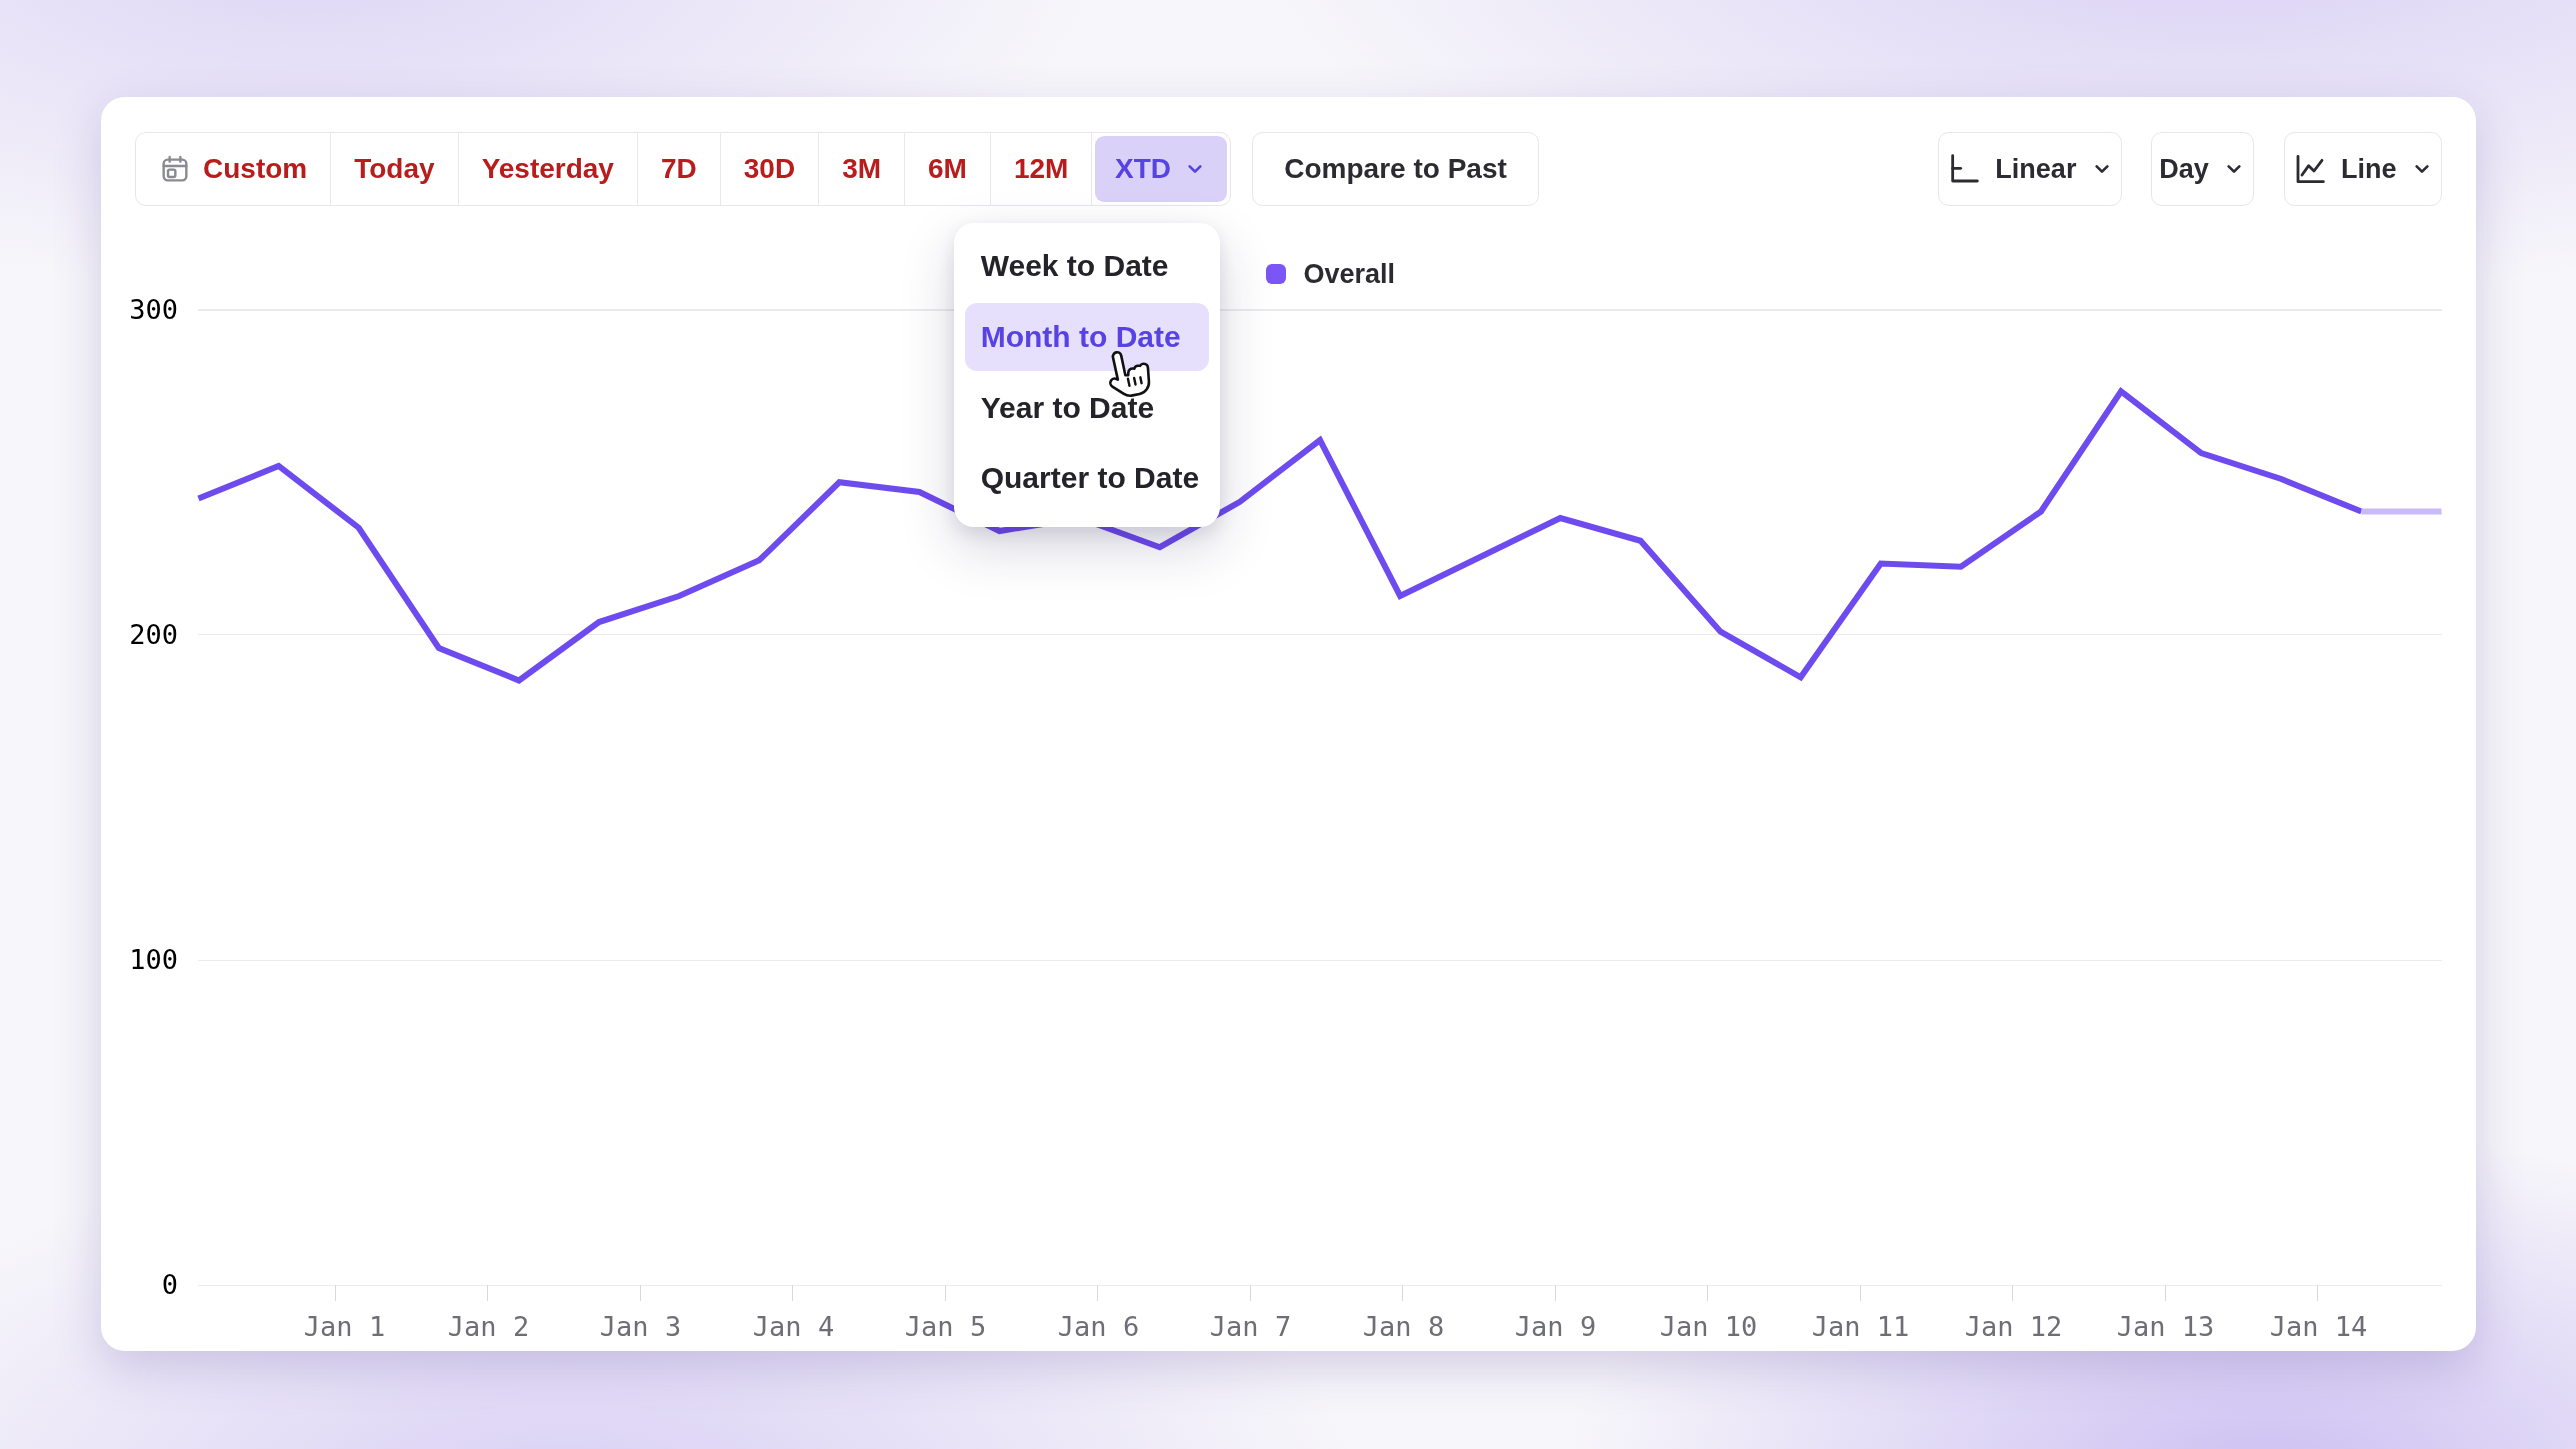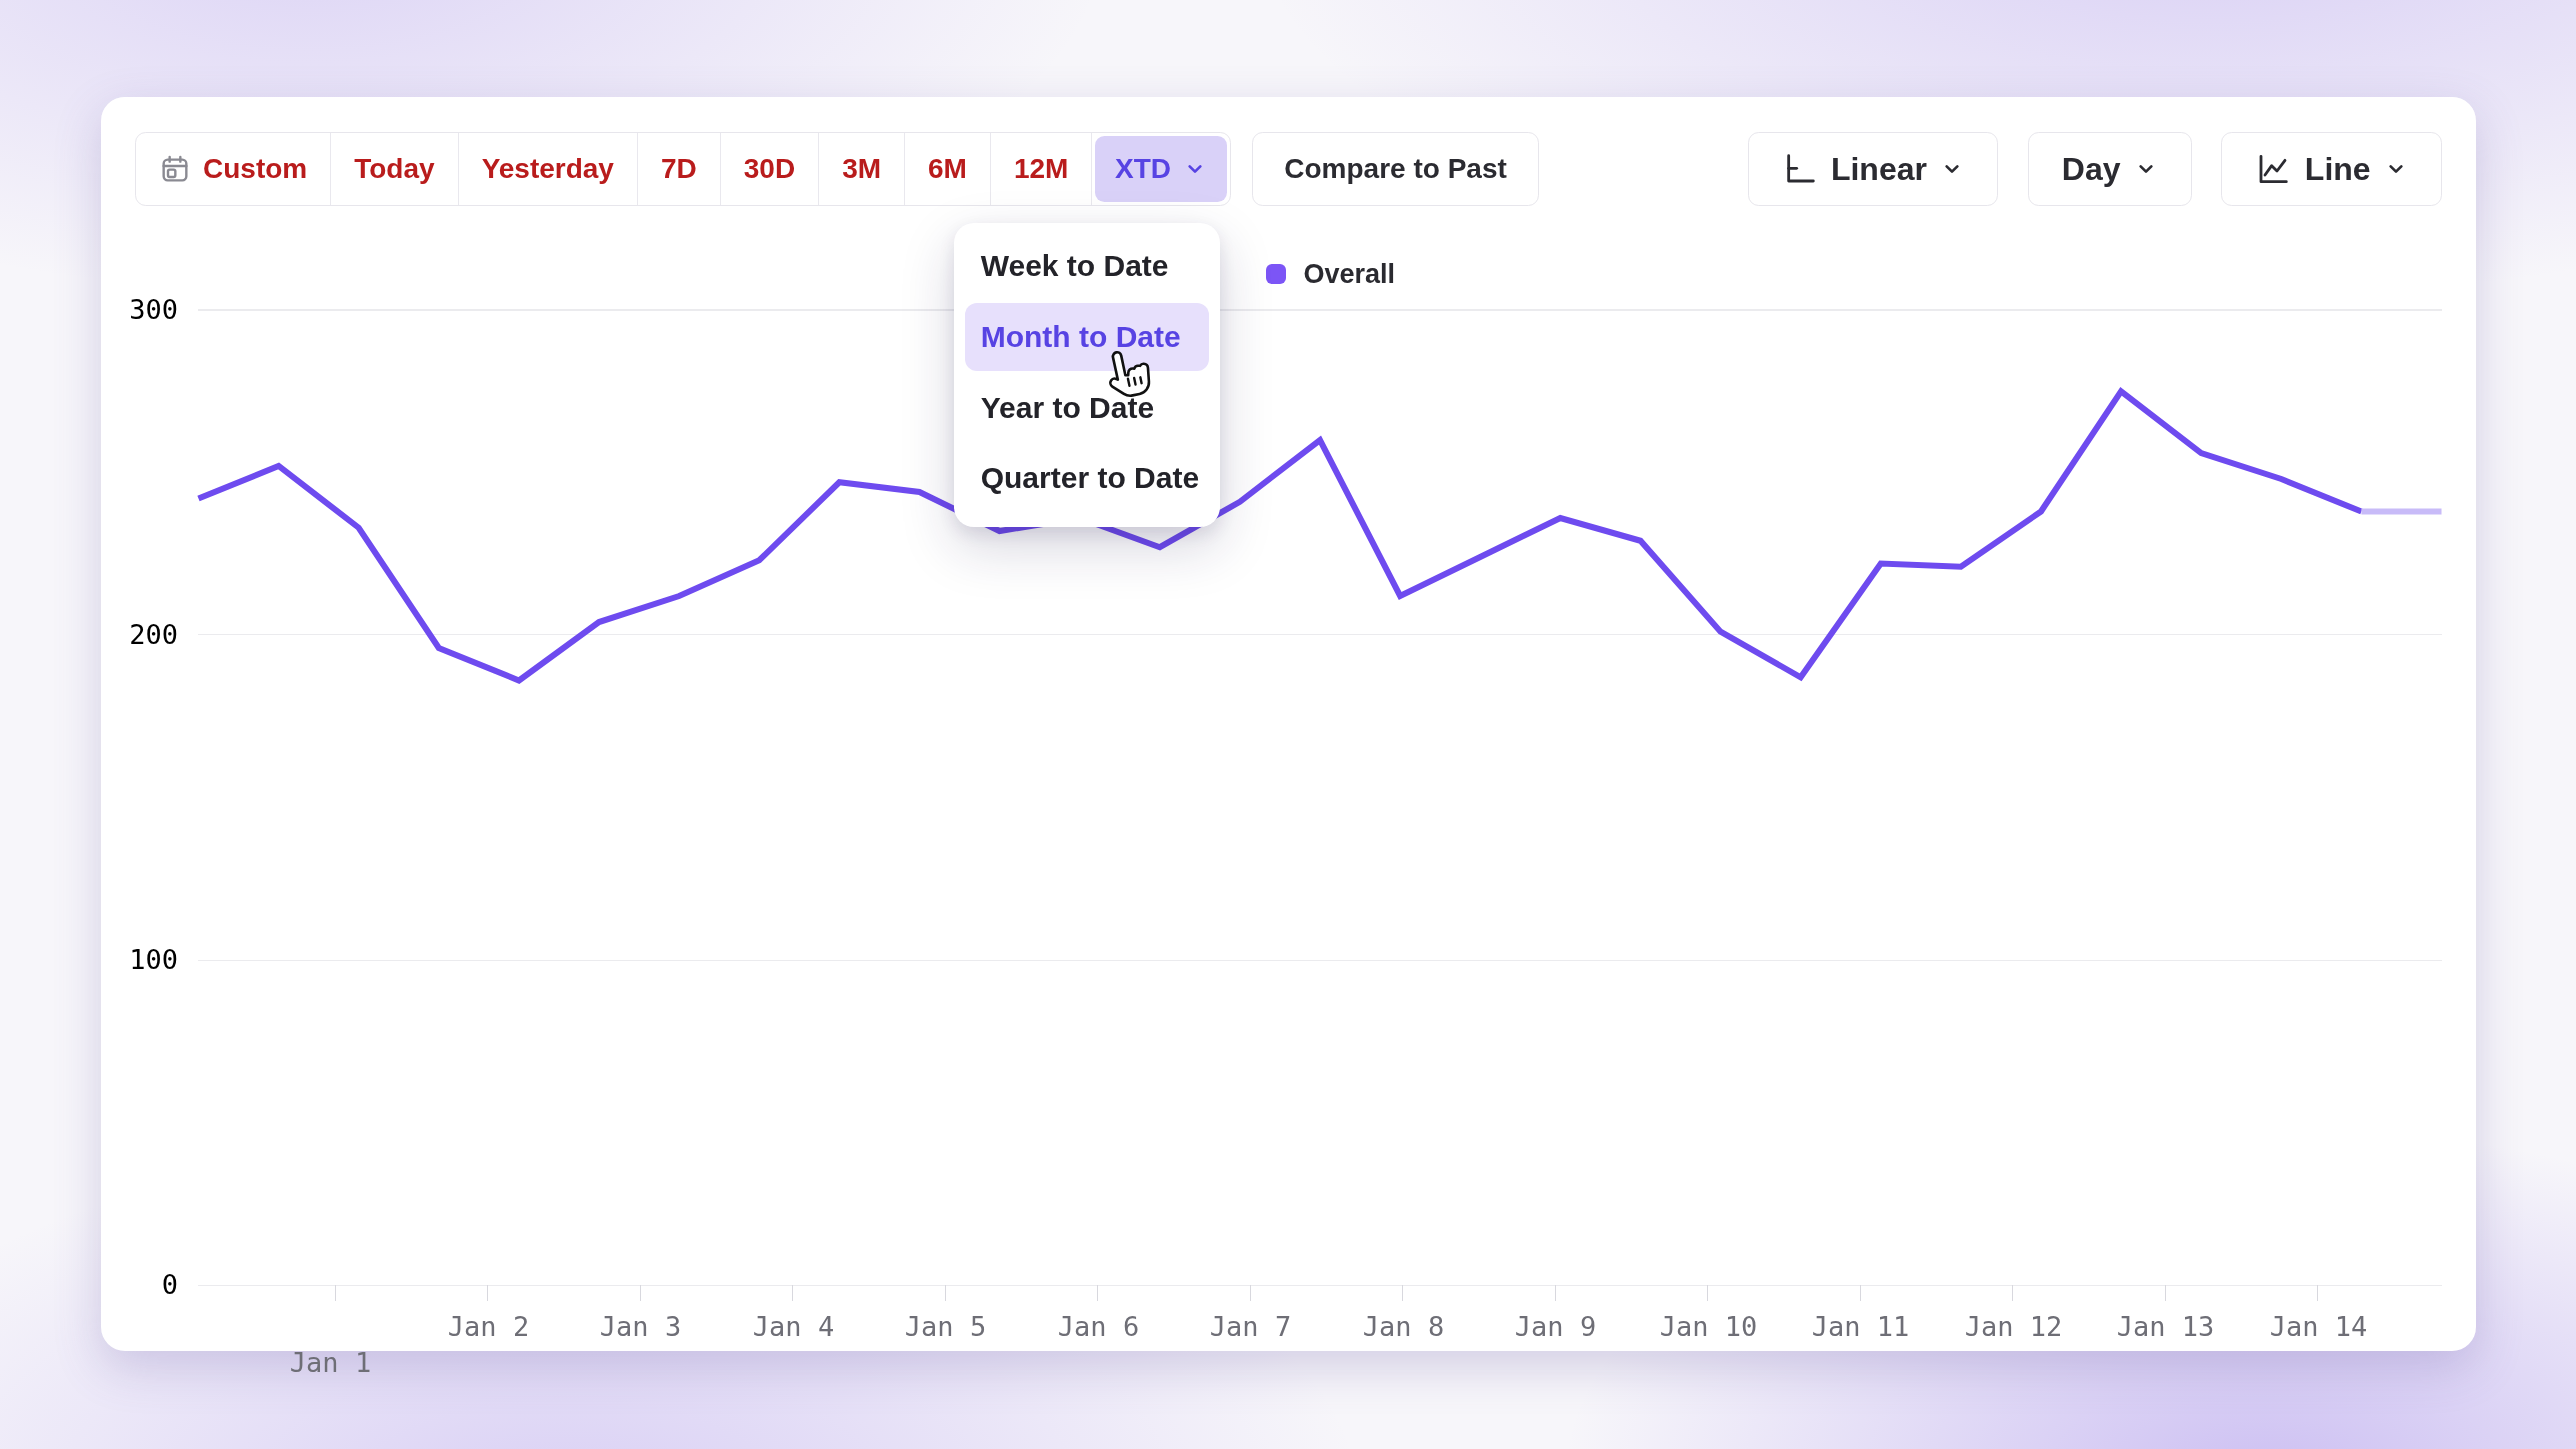--- a/index.html
+++ b/index.html
@@ -35,21 +35,21 @@
     border-radius:9.4px; border-right:none; margin:2.7px; padding:0 20px;text-align:center;
   }
   .cal-icon, .chev, .ctrl-icon { flex:0 0 auto; display:block; }
   .compare-btn {
     margin-left:21.5px; display:flex; align-items:center; border:1.3px solid #e7e6ec; border-radius:10.7px;
     padding:0 31px; font-size:28px; font-weight:600; color:#2b2b31; background:#fff; cursor:pointer; white-space:nowrap;
   }
   .right-controls { margin-left:auto; display:flex; gap:29.5px; }
   .ctrl-btn {
     display:flex; align-items:center; gap:13.4px; border:1.3px solid #e7e6ec; border-radius:10.7px;
-    padding:0 33px; font-size:32px; font-weight:600; color:#2b2b31; background:#fff; cursor:pointer; white-space:nowrap;
+    padding:0 7px; font-size:27px; font-weight:600; color:#2b2b31; background:#fff; cursor:pointer; white-space:nowrap;
   }
   
   .legend { position:absolute; left:1165px; top:161px; height:32px; display:flex; align-items:center; gap:17.4px; cursor:pointer; }
   .legend-swatch { width:20px; height:20px; border-radius:6px; }
   .legend-label { font-size:27px; font-weight:600; color:#2a2a30; }
   
   .chart { position:absolute; left:97px; top:213px; width:2244px; height:975px; }
   .gridline { position:absolute; left:0; width:100%; height:1.3px; background:#ebebee; }
   .ylabel {
     position:absolute; left:-79px; width:59px; text-align:right;
@@ -162,21 +162,21 @@
   <div class="chart" id="chart">
       <div class="gridline" style="top: -0.7px;"></div>
       <div class="ylabel" style="top: -16px;">300</div>
       <div class="gridline" style="top: 324px;"></div>
       <div class="ylabel" style="top: 309px;">200</div>
       <div class="gridline" style="top: 650px;"></div>
       <div class="ylabel" style="top: 634px;">100</div>
       <div class="gridline" style="top: 975px;"></div>
       <div class="ylabel" style="top: 959px;">0</div>
       <div class="xtick" style="left: 137px;"></div>
-      <div class="xlabel" style="left: 132px; margin-top: 36px;">Jan 1</div>
+      <div class="xlabel" style="left: 146px;">Jan 1</div>
       <div class="xtick" style="left: 289px;"></div>
       <div class="xlabel" style="left: 290px;">Jan 2</div>
       <div class="xtick" style="left: 442px;"></div>
       <div class="xlabel" style="left: 442px;">Jan 3</div>
       <div class="xtick" style="left: 594px;"></div>
       <div class="xlabel" style="left: 595px;">Jan 4</div>
       <div class="xtick" style="left: 747px;"></div>
       <div class="xlabel" style="left: 747px;">Jan 5</div>
       <div class="xtick" style="left: 899px;"></div>
       <div class="xlabel" style="left: 900px;">Jan 6</div>

